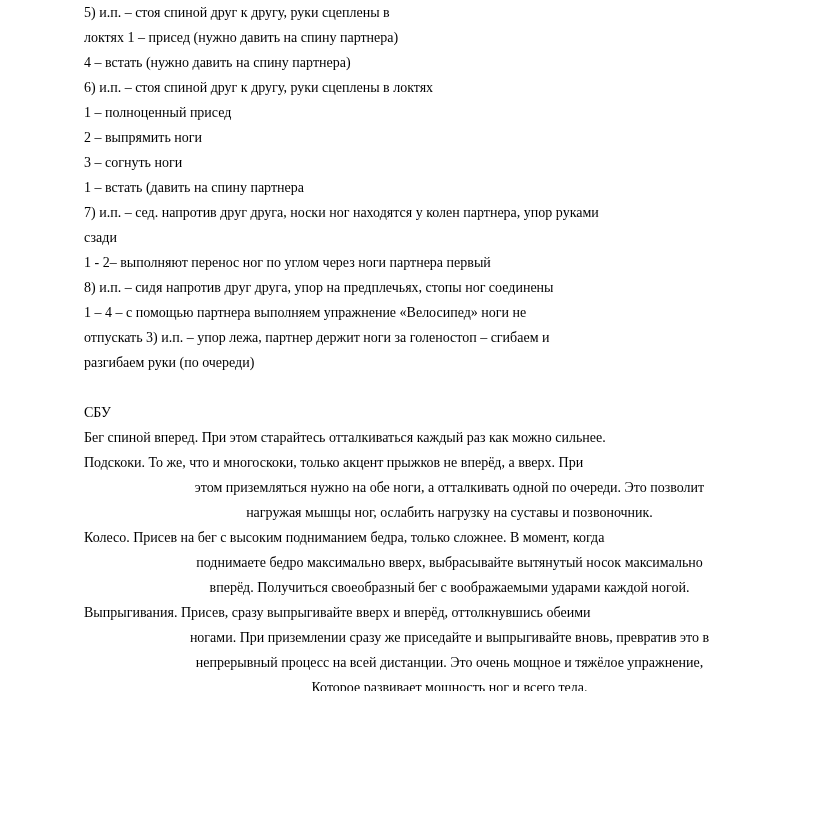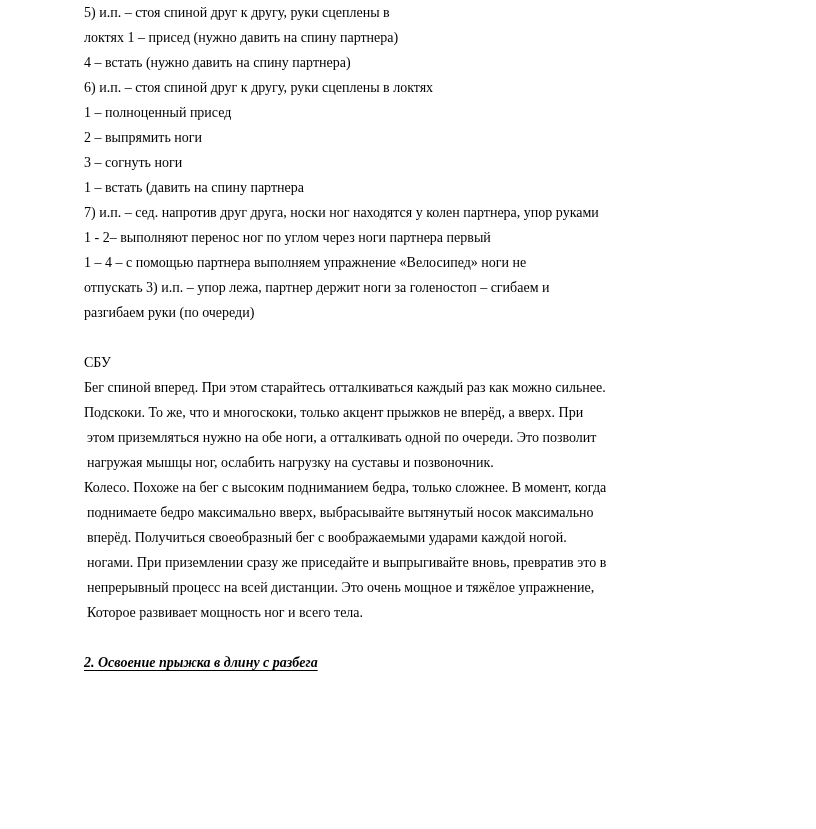--- a/index.html
+++ b/index.html
@@ -20,21 +20,21 @@
     line-height: 25px;
     color: #000000;
     -webkit-font-smoothing: antialiased;
   }
   .line {
     white-space: nowrap;
     height: 25px;
   }
   .blank { height: 25px; }
   .b { font-weight: normal; }
-  .cont { padding-left: 3px; }
+  .cont { padding-left: 3px; text-align: center; }
   .h2 {
     font-weight: bold;
     font-style: italic;
   }
   .h2 .u {
     text-decoration: underline;
     text-underline-offset: 3px;
   }
 </style>
 </head>
@@ -44,39 +44,42 @@
 
   <div class="line">5) и.п. – стоя спиной друг к другу, руки сцеплены в</div>
   <div class="line">локтях 1 – присед (нужно давить на спину партнера)</div>
   <div class="line">4 – встать (нужно давить на спину партнера)</div>
   <div class="line">6) и.п. – стоя спиной друг к другу, руки сцеплены в локтях</div>
   <div class="line">1 – полноценный присед</div>
   <div class="line">2 – выпрямить ноги</div>
   <div class="line">3 – согнуть ноги</div>
   <div class="line">1 – встать (давить на спину партнера</div>
   <div class="line">7) и.п. – сед. напротив друг друга, носки ног находятся у колен партнера, упор руками</div>
+  <div class="line">сзади</div>
   <div class="line">1 - 2– выполняют перенос ног по углом через ноги партнера первый</div>
+  <div class="line">8) и.п. – сидя напротив друг друга, упор на предплечьях, стопы ног соединены</div>
   <div class="line">1 – 4 – с помощью партнера выполняем упражнение «Велосипед» ноги не</div>
   <div class="line">отпускать 3) и.п. – упор лежа, партнер держит ноги за голеностоп – сгибаем и</div>
   <div class="line">разгибаем руки (по очереди)</div>
 
   <div class="line blank"></div>
 
   <div class="line b">СБУ</div>
 
   <div class="line"><span class="b">Бег спиной вперед</span><span>. При этом старайтесь отталкиваться каждый раз как можно сильнее.</span></div>
 
   <div class="line"><span class="b">Подскоки.</span><span> То же, что и многоскоки, только акцент прыжков не вперёд, а вверх. При</span></div>
   <div class="line cont">этом приземляться нужно на обе ноги, а отталкивать одной по очереди. Это позволит</div>
   <div class="line cont">нагружая мышцы ног, ослабить нагрузку на суставы и позвоночник.</div>
 
-  <div class="line"><span class="b">Колесо.</span><span> Похоже на бег с высоким подниманием бедра, только сложнее. В момент, когда</span></div>
+  <div class="line"><span class="b">Колесо.</span><span> Присев на бег с высоким подниманием бедра, только сложнее. В момент, когда</span></div>
   <div class="line cont">поднимаете бедро максимально вверх, выбрасывайте вытянутый носок максимально</div>
   <div class="line cont">вперёд. Получиться своеобразный бег с воображаемыми ударами каждой ногой.</div>
 
+  <div class="line"><span class="b">Выпрыгивания.</span><span> Присев, сразу выпрыгивайте вверх и вперёд, оттолкнувшись обеими</span></div>
   <div class="line cont">ногами. При приземлении сразу же приседайте и выпрыгивайте вновь, превратив это в</div>
   <div class="line cont">непрерывный процесс на всей дистанции. Это очень мощное и тяжёлое упражнение,</div>
   <div class="line cont">Которое развивает мощность ног и всего тела.</div>
 
   <div class="line blank"></div>
 
   <div class="line h2"><span class="u">2. Освоение прыжка в длину с разбега</span></div>
 
 </div>
 

